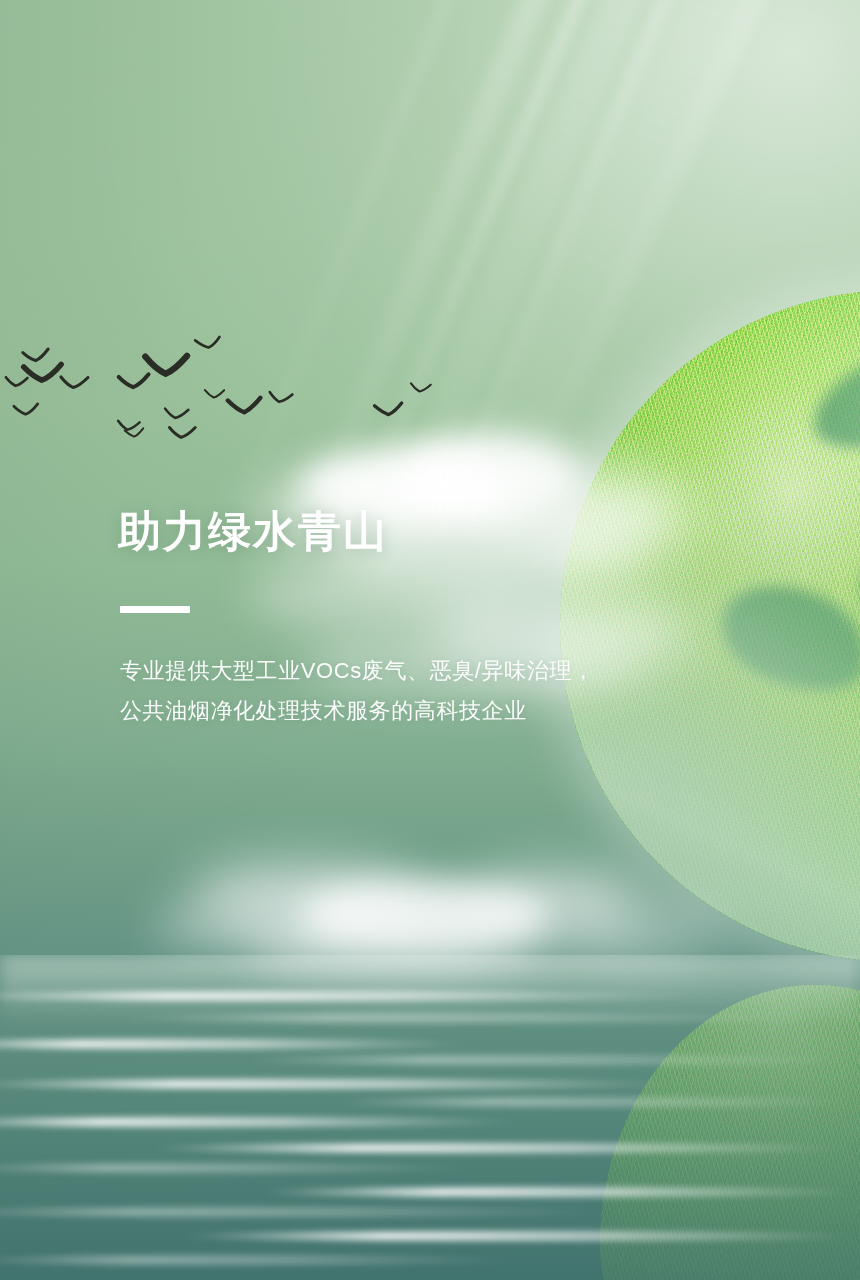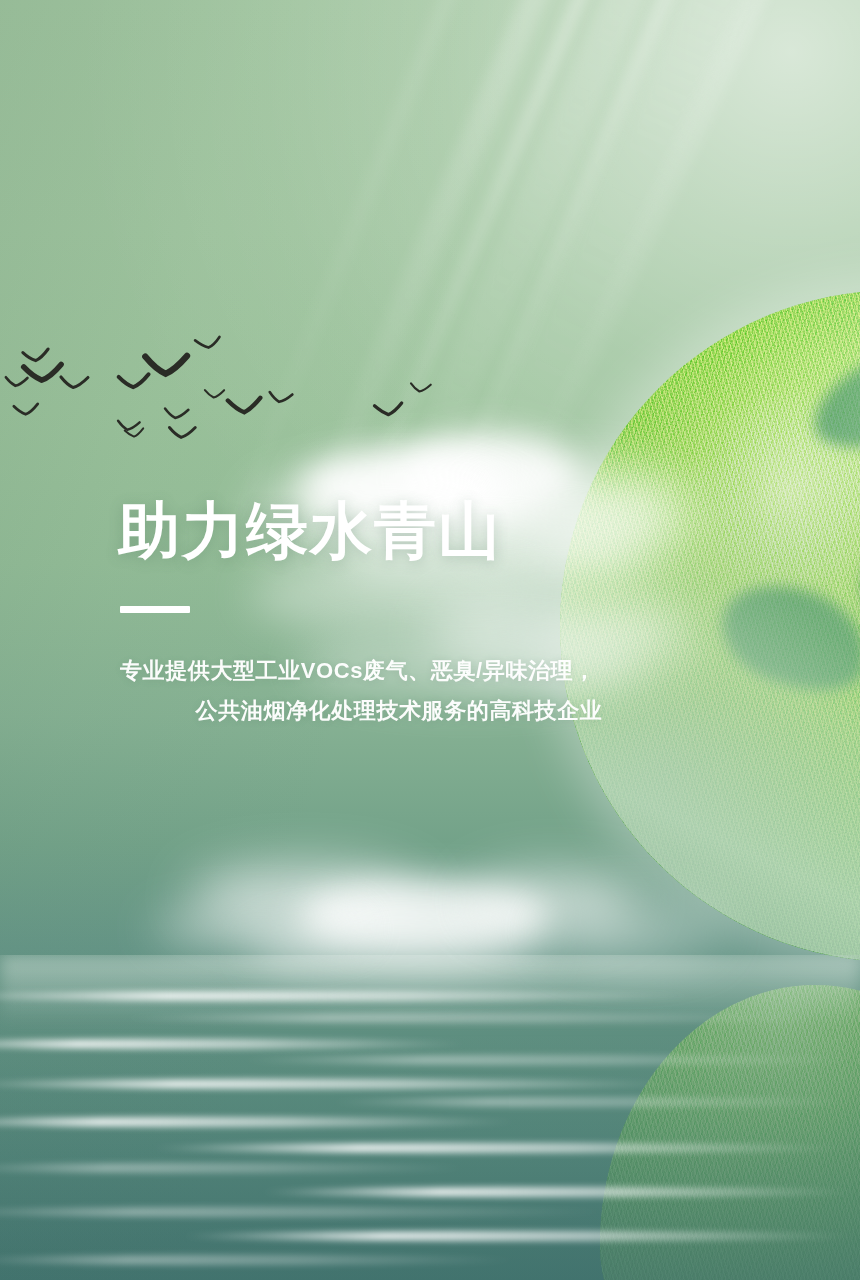--- a/index.html
+++ b/index.html
@@ -192,39 +192,39 @@
 
   
   .copy{
     position:absolute;
     left:118px; top:492px;
     width:560px;
   }
   .headline{
     margin:0;
     color:#ffffff;
-    font-size:62px;
+    font-size:43px;
     line-height:78px;
     font-weight:700;
     letter-spacing:2px;
     text-shadow:0 2px 14px rgba(70,110,85,.30);
     white-space:nowrap;
   }
   .divider{
     width:70px; height:7px;
     background:#ffffff;
     margin:36px 0 0 2px;
     border-radius:1px;
   }
   .sub{
     margin:38px 0 0 2px;
     color:#ffffff;
     font-size:22px;
     line-height:40px;
-    font-weight:700;
+    font-weight:400;
     letter-spacing:.6px;
     opacity:.97;
     text-shadow:0 1px 8px rgba(70,110,85,.22);
     white-space:nowrap;
   }
 </style>
 </head>
 <body>
 
 <div id="banner">
@@ -388,16 +388,16 @@
         <svg width="34" height="18" viewBox="0 0 34 18">
           <path d="M1 2 Q8 10 15 13 Q22 11 31 1" stroke="currentColor" stroke-width="3.2" fill="none" stroke-linecap="round"></path>
         </svg>
       </div>
   </div>
 
   <div class="copy">
     <h1 class="headline">助力绿水青山</h1>
     <div class="divider"></div>
     <p class="sub">专业提供大型工业VOCs废气、恶臭/异味治理，</p>
-    <p class="sub" style="margin-top:0;text-align:center;">公共油烟净化处理技术服务的高科技企业</p>
+    <p class="sub" style="margin-top:0;">公共油烟净化处理技术服务的高科技企业</p>
   </div>
 
 </div>
 
 </body></html>

